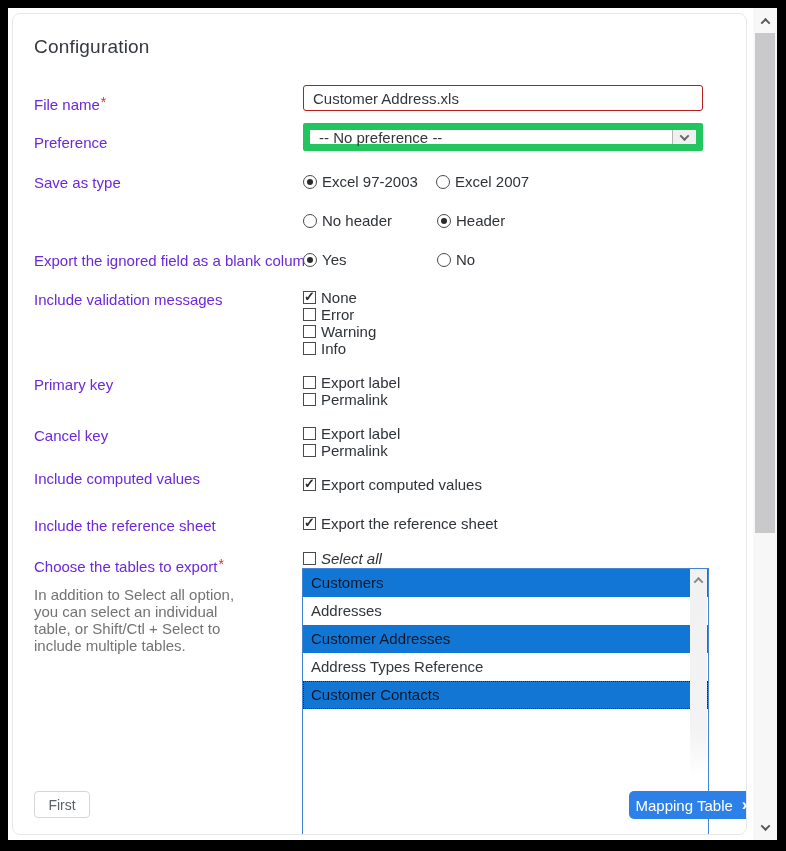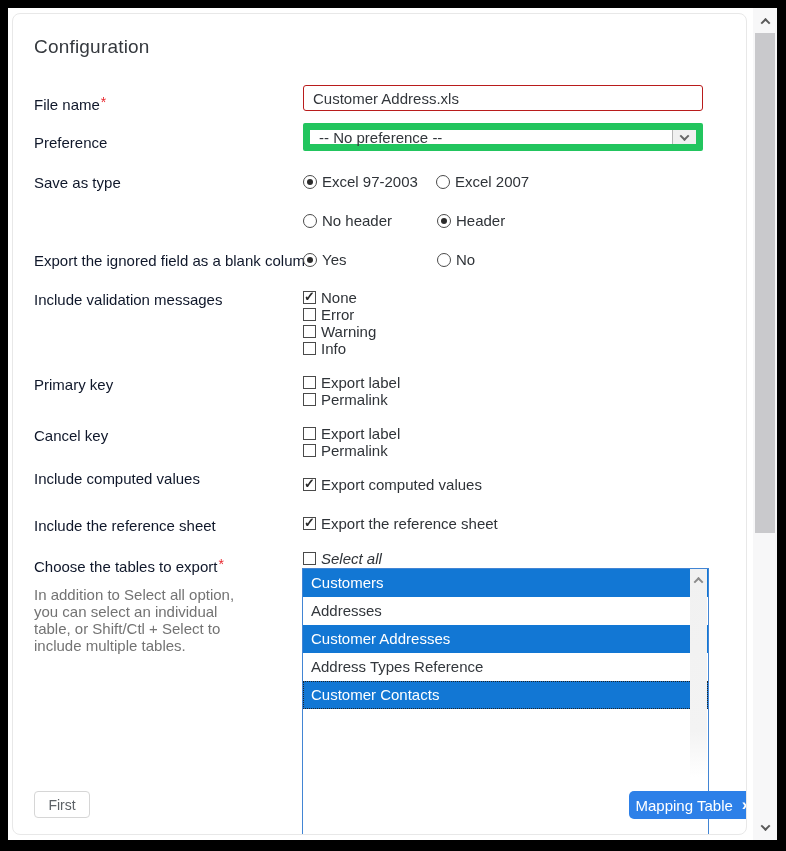--- a/index.html
+++ b/index.html
@@ -17,21 +17,21 @@
   .modal {
     position:absolute; left:4px; top:5px; width:735px; height:822px;
     background:#fff; border:1px solid #e8e8e8; border-radius:8px;
     overflow:hidden;
   }
   .title {
     position:absolute; left:21px; top:22px;
     font-size:19px; color:#35393e; letter-spacing:.2px;
   }
   .row { position:absolute; left:21px; }
-  .flabel { font-size:15px; color:#0f172a; }
+  .flabel { font-size:15px; color:#6d28d9; }
   .req { color:#e8282e; font-size:14px; vertical-align:3px; margin-left:1px; }
   .ctrl { position:absolute; left:290px; }
 
   .text-input {
     position:absolute; left:290px; width:400px; height:26px;
     border:1px solid #b91c1c; border-radius:3px; background:#fff;
     font-family:"Liberation Sans", sans-serif;
     font-size:15px; color:#33373c; padding:0 9px; outline:none;
   }
   .select {
@@ -77,21 +77,21 @@
   }
 
   .listbox {
     position:absolute; left:289px; top:554px; width:407px; height:275px;
     border:1px solid #4285d4; background:#fff; z-index:1; overflow:hidden;
   }
   .lb-opt {
     height:28px; line-height:28px; font-size:15px; color:#33373c;
     padding-left:8px; background:#fff; white-space:nowrap; overflow:hidden;
   }
-  .lb-opt.sel { background:#1277d4; color:#ffffff; }
+  .lb-opt.sel { background:#1277d4; color:#0f172a; }
   .lb-opt.focus { outline:1px dotted #222; outline-offset:-1px; }
   .lb-scroll {
     position:absolute; right:1px; top:0; width:17px; height:208px;
     background:linear-gradient(180deg,#f1f1f1 0%,#f3f3f3 78%, rgba(243,243,243,0) 100%);
     display:flex; justify-content:center;
   }
   .lb-scroll .chev { border-color:#8a8a8a; margin-top:8px; }
 
   .btn-cancel {
     position:absolute; left:21px; top:777px; width:56px; height:27px;

